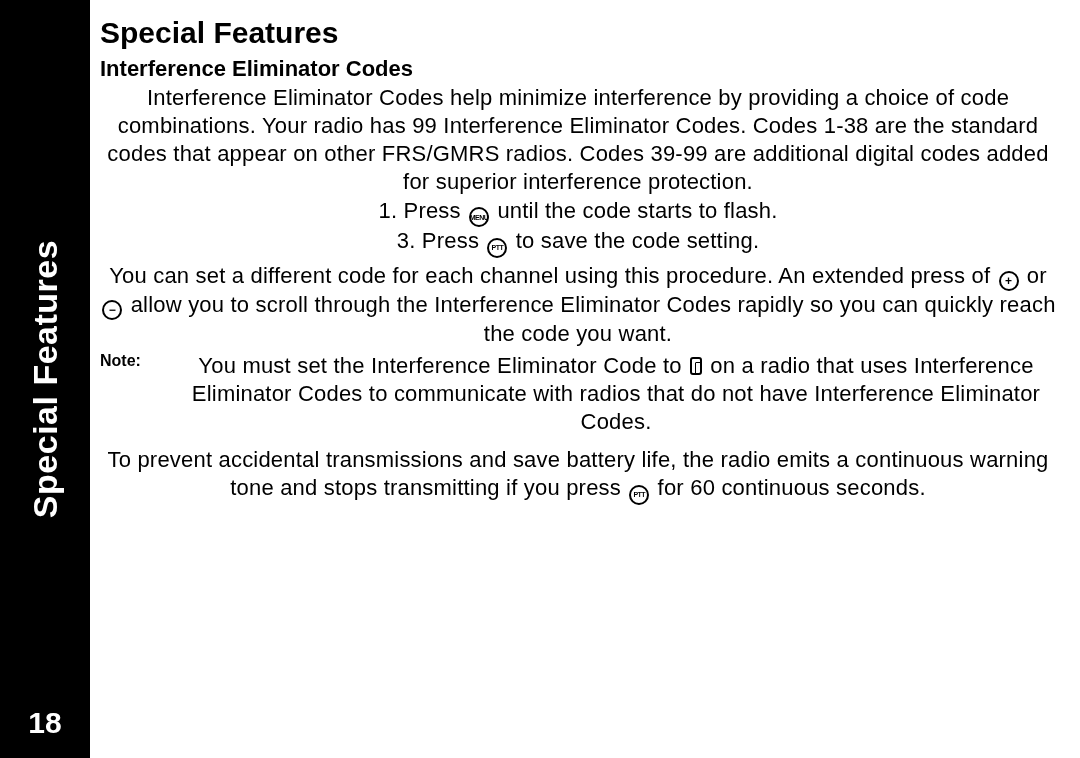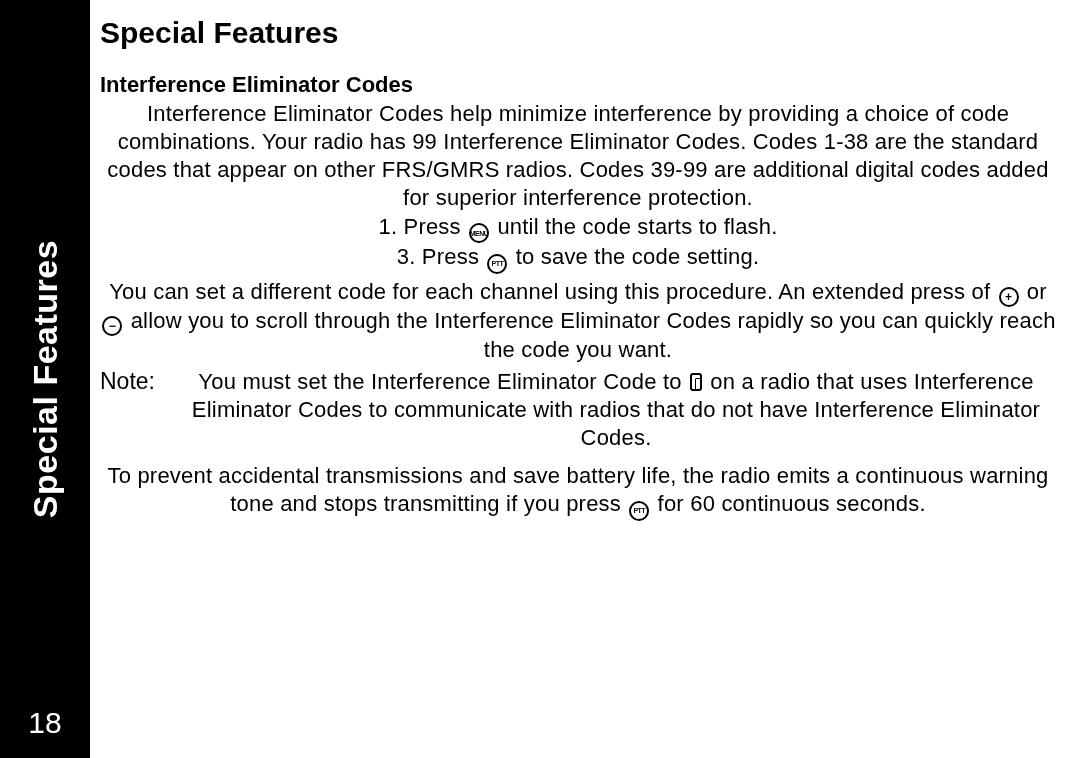--- a/index.html
+++ b/index.html
@@ -27,49 +27,49 @@
     font-size: 34px;
     font-weight: 700;
     letter-spacing: 0.5px;
   }
   .page-num {
     position: absolute;
     left: 0; bottom: 18px;
     width: 90px;
     text-align: center;
     font-size: 30px;
-    font-weight: 400;
+    font-weight: 700;
     color: #fff;
   }
   .content {
     position: absolute;
     left: 100px; top: 16px;
     right: 24px;
     color: #000;
   }
   .title {
     font-size: 30px;
     font-weight: 700;
     margin-bottom: 4px;
   }
   .sub {
     font-size: 22px;
     font-weight: 700;
-    margin-top: 22px;
+    margin-top: 6px;
     margin-bottom: 2px;
   }
   .para, .listline, .note-body {
     font-size: 22px;
     line-height: 1.28;
     letter-spacing: 0.2px;
     text-align: center;
   }
   .listline { margin: 0; }
   .note { display: flex; margin-top: 4px; }
-  .note-label { font-weight: 400; font-size: 23px; min-width: 72px; }
+  .note-label { font-weight: 700; font-size: 16px; min-width: 72px; }
   .note-body { flex: 1; padding-left: 4px; }
   .icon {
     display: inline-flex;
     align-items: center;
     justify-content: center;
     width: 20px; height: 20px;
     border: 2px solid #000;
     border-radius: 50%;
     font-size: 12px;
     line-height: 1;

